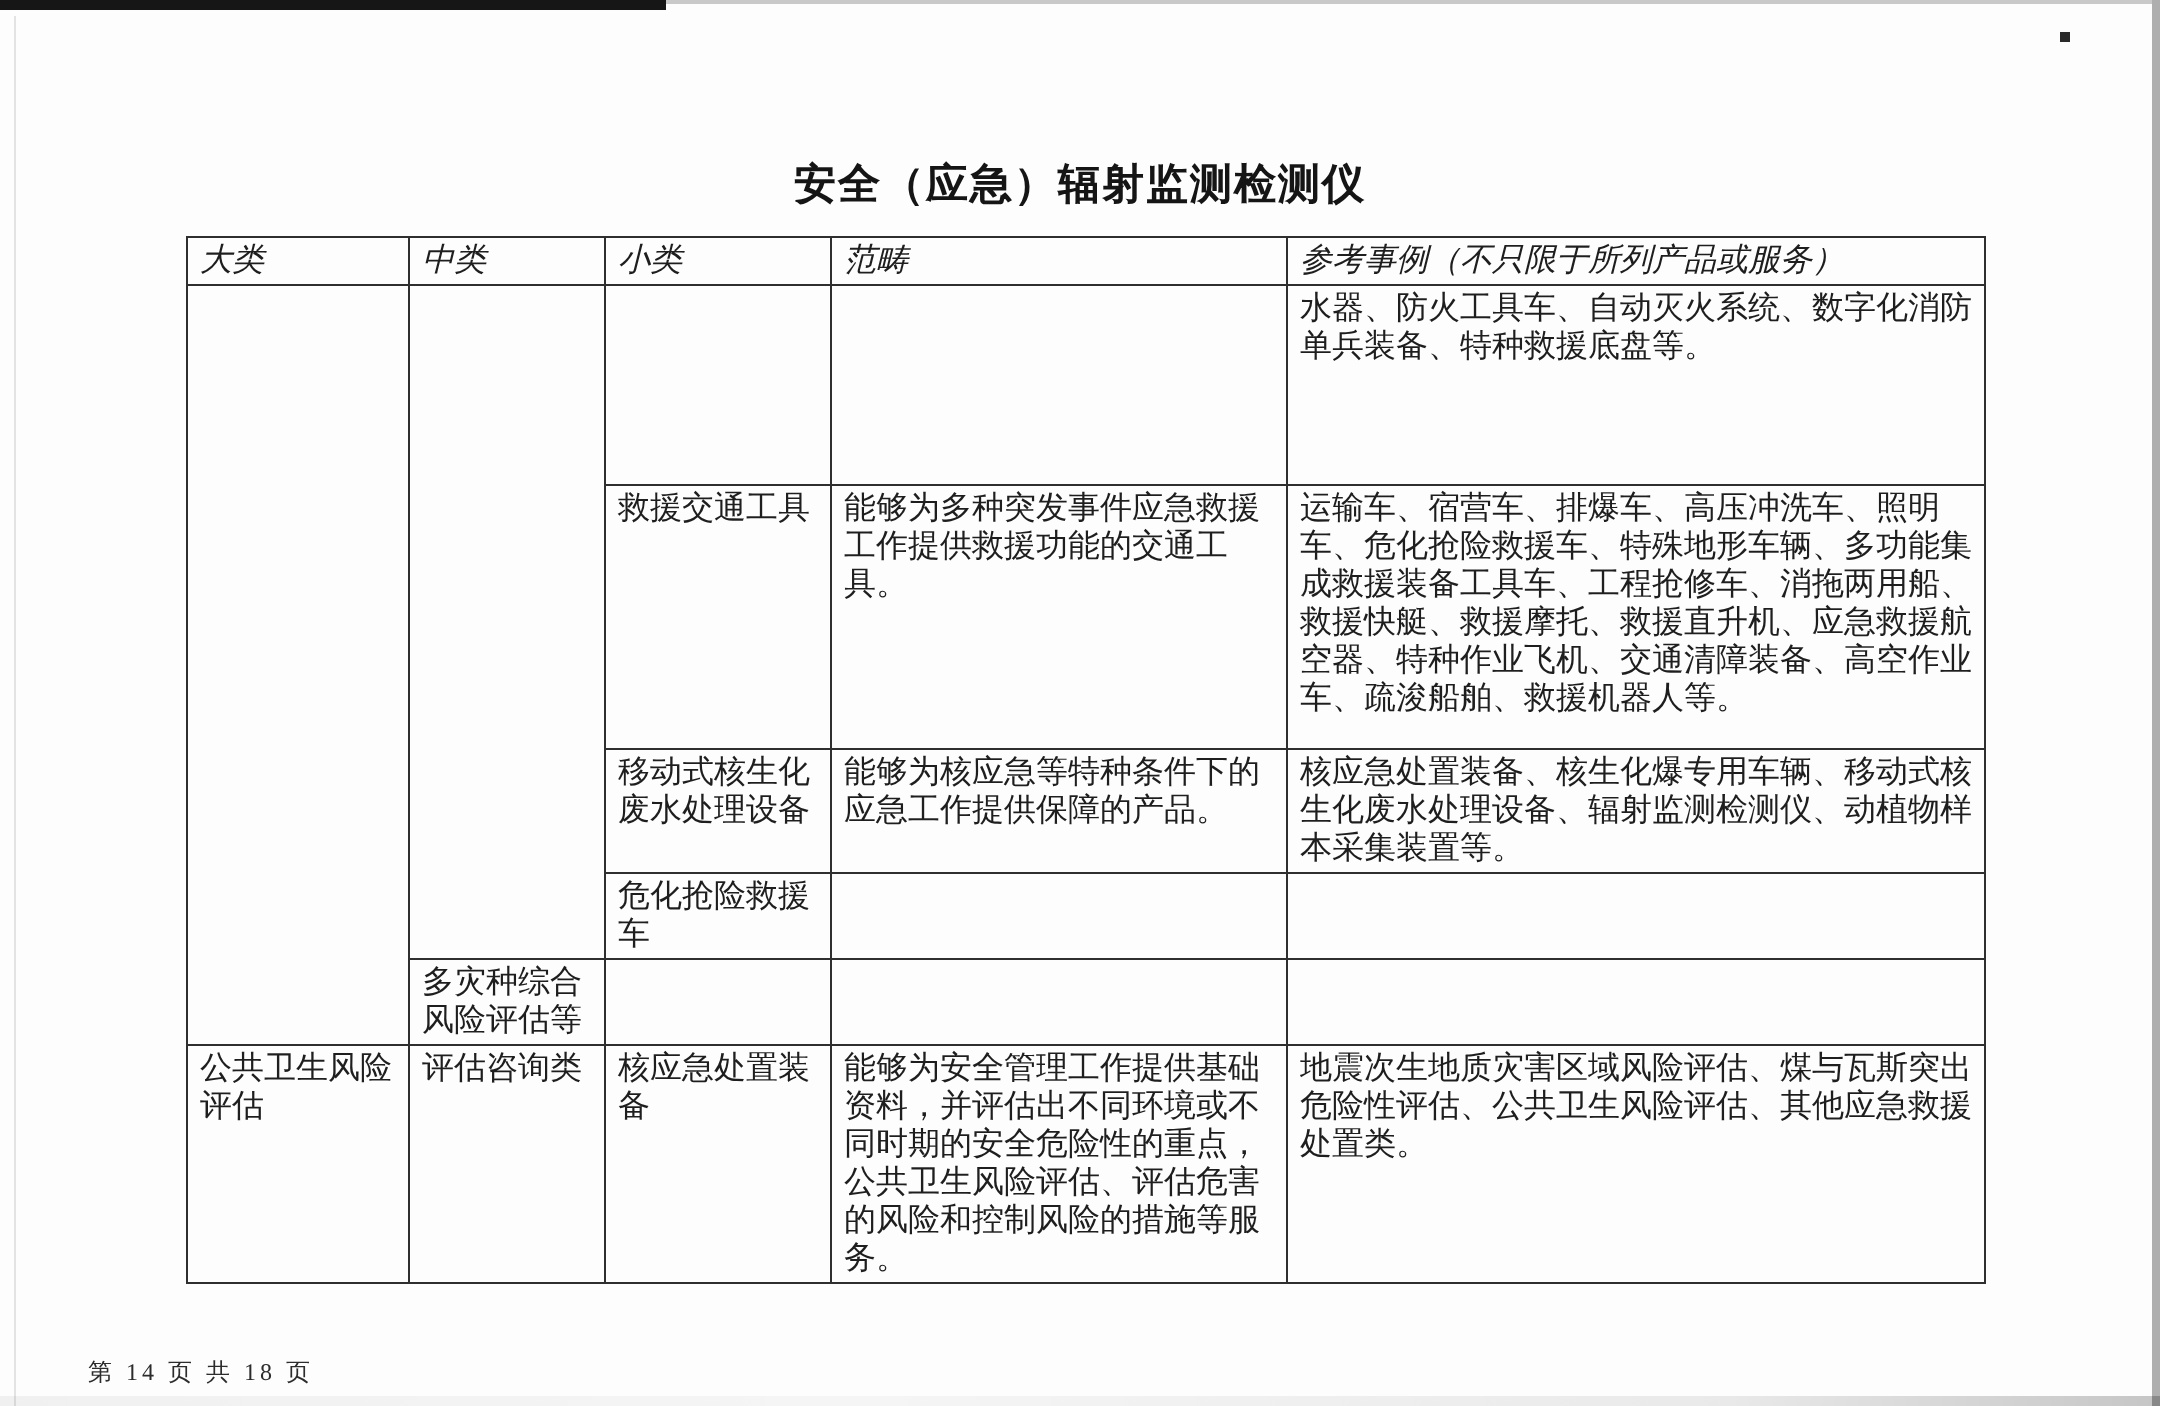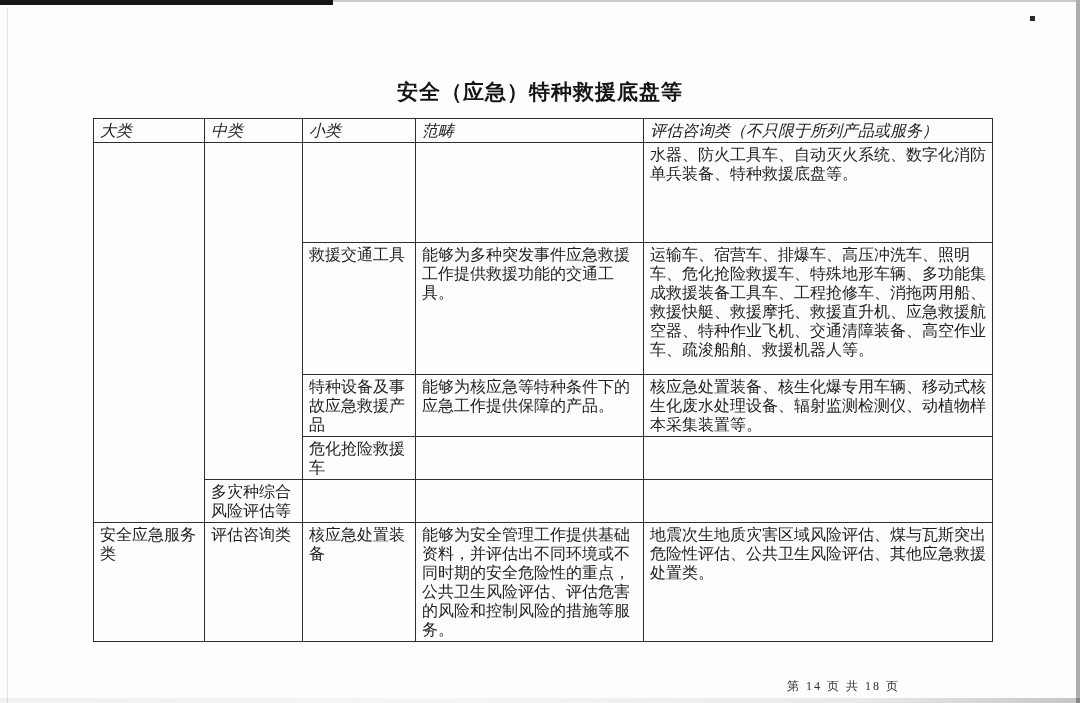--- a/index.html
+++ b/index.html
@@ -43,82 +43,82 @@
   tr.hdr{height:23px;}
   tr.r1{height:100px;}
   tr.r2{height:132px;}
   tr.r3{height:58px;}
   tr.r4{height:41px;}
   tr.r5{height:43px;}
   tr.r6{height:103px;}
   td.just{text-align:justify;}
 
   .footer{
-    position:absolute;top:678px;left:0;width:900px;text-align:right;
-    font-size:12px;color:#2c2c2c;letter-spacing:2px;
+    position:absolute;top:678px;left:0;width:900px;text-align:left;
+    font-size:12px;color:#2c2c2c;letter-spacing:2px;padding-left:44px;
   }
 </style>
 </head>
 <body>
 
 <div class="top-line"></div>
 <div class="top-bar"></div>
 <div class="corner-dot"></div>
 <div class="right-strip"></div>
 <div class="left-line"></div>
 <div class="bottom-smudge"></div>
 
-<div class="doc-title">安全（应急）特种救援底盘等</div>
+<div class="doc-title">安全（应急）辐射监测检测仪</div>
 
 <table class="catalog">
   <colgroup>
     <col class="c1">
       <col class="c2">
       <col class="c3">
       <col class="c4">
       <col class="c5">
   </colgroup>
   <tbody>
     <tr class="hdr">
       <th>大类</th>
       <th>中类</th>
       <th>小类</th>
       <th>范畴</th>
-      <th>评估咨询类（不只限于所列产品或服务）</th>
+      <th>参考事例（不只限于所列产品或服务）</th>
     </tr>
     <tr class="r1">
       <td rowspan="5" class="just"></td>
       <td rowspan="4" class="just"></td>
       <td></td>
       <td></td>
       <td class="just">水器、防火工具车、自动灭火系统、数字化消防单兵装备、特种救援底盘等。</td>
     </tr>
     <tr class="r2">
       <td class="just">救援交通工具</td>
       <td class="just">能够为多种突发事件应急救援工作提供救援功能的交通工具。</td>
       <td class="just">运输车、宿营车、排爆车、高压冲洗车、照明车、危化抢险救援车、特殊地形车辆、多功能集成救援装备工具车、工程抢修车、消拖两用船、救援快艇、救援摩托、救援直升机、应急救援航空器、特种作业飞机、交通清障装备、高空作业车、疏浚船舶、救援机器人等。</td>
     </tr>
     <tr class="r3">
-      <td class="just">特种设备及事故应急救援产品</td>
+      <td class="just">移动式核生化废水处理设备</td>
       <td class="just">能够为核应急等特种条件下的应急工作提供保障的产品。</td>
       <td class="just">核应急处置装备、核生化爆专用车辆、移动式核生化废水处理设备、辐射监测检测仪、动植物样本采集装置等。</td>
     </tr>
     <tr class="r4">
       <td class="just">危化抢险救援车</td>
       <td></td>
       <td></td>
     </tr>
     <tr class="r5">
       <td class="just">多灾种综合风险评估等</td>
       <td></td>
       <td></td>
       <td></td>
     </tr>
     <tr class="r6">
-      <td class="just">安全应急服务类</td>
+      <td class="just">公共卫生风险评估</td>
       <td class="just">评估咨询类</td>
       <td class="just">核应急处置装备</td>
       <td class="just">能够为安全管理工作提供基础资料，并评估出不同环境或不同时期的安全危险性的重点，公共卫生风险评估、评估危害的风险和控制风险的措施等服务。</td>
       <td class="just">地震次生地质灾害区域风险评估、煤与瓦斯突出危险性评估、公共卫生风险评估、其他应急救援处置类。</td>
     </tr>
   </tbody>
 </table>
 
 <div class="footer">第 14 页 共 18 页</div>
 

